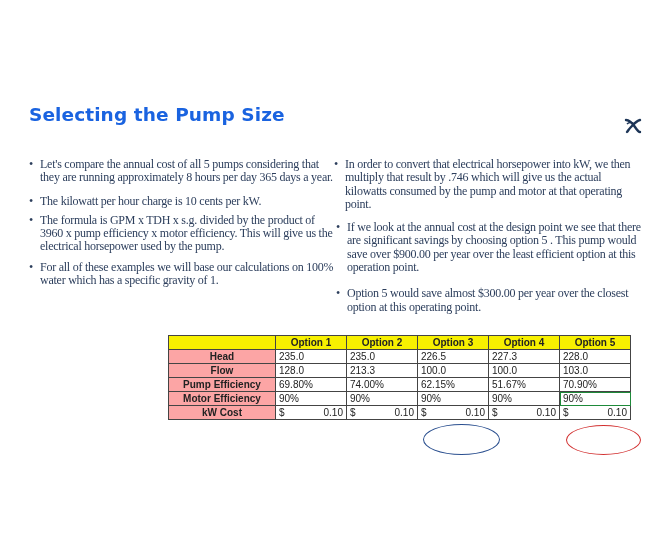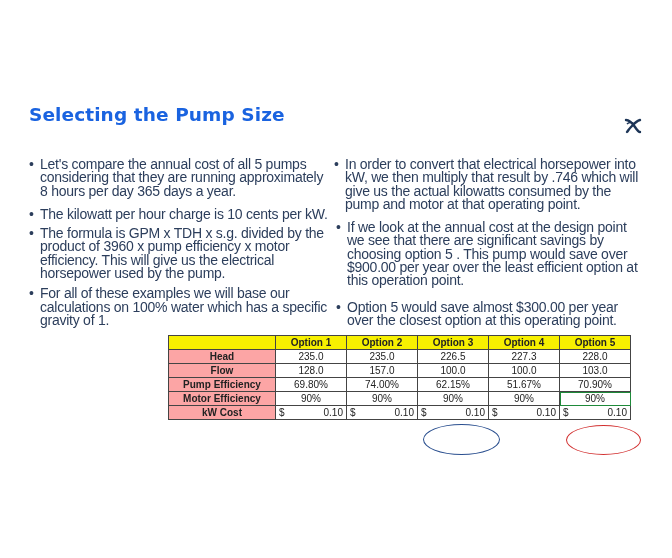--- a/index.html
+++ b/index.html
@@ -11,21 +11,21 @@
     position: absolute; left: 29px; top: 104px;
     font-family: "DejaVu Sans", sans-serif; font-weight: bold;
     font-size: 18.5px; color: #1a63e0; letter-spacing: 0.1px;
   }
   .logo { position: absolute; left: 624px; top: 118px; width: 18px; height: 16px; }
   .col { position: absolute; top: 158px; }
   .col.left { left: 29px; width: 305px; }
   .col.right { left: 334px; width: 310px; }
   .bullet {
     position: relative; padding-left: 11px;
-    font-family: Liberation Sans, sans-serif; font-size: 14px; line-height: 13.3px;
+    font-family: Liberation Serif, serif; font-size: 12px; line-height: 13.3px;
     color: #2c3e5c; letter-spacing: -0.25px;
   }
   .bullet::before { content: "•"; position: absolute; left: 0; top: 0; color: #2c3e5c; }
   .left .b0 { margin-bottom: 10px; }
   .left .b1 { margin-bottom: 6px; }
   .left .b2 { margin-bottom: 7px; }
   .right .b0 { margin-bottom: 10px; }
   .right .b1 { margin-bottom: 13px; }
   .right .bullet.indent { margin-left: 2px; }
 
@@ -37,21 +37,21 @@
   table.data td, table.data th {
     height: 13px; padding: 0 3px; line-height: 13px; border: 1px solid #444;
   }
   table.data th {
     background: #f7f000; font-weight: bold; text-align: center; width: 64px;
   }
   table.data th.corner { width: 100px; }
   table.data td.label {
     background: #fca5a5; font-weight: bold; text-align: center; width: 100px;
   }
-  table.data td.num { text-align: center; width: 64px; background: #fff; }
+  table.data td.num { text-align: left; width: 64px; background: #fff; }
   table.data td.money { background: #fff; width: 64px; }
   .money-inner { display: flex; justify-content: space-between; }
   .money-total { text-align: left; }
   .hl-green { outline: 1px solid #1e8a3a; outline-offset: -1px; }
 
   .ellipse { position: absolute; border-radius: 50%; pointer-events: none; }
   .ellipse.blue { left: 423px; top: 424px; width: 75px; height: 29px; border: 1.3px solid #2a4f8f; }
   .ellipse.red { left: 566px; top: 425px; width: 73px; height: 28px; border: 1.3px solid #d23030; }
 </style>
 </head>
@@ -92,21 +92,21 @@
     <td class="label">Head</td>
     <td class="num">235.0</td>
     <td class="num">235.0</td>
     <td class="num">226.5</td>
     <td class="num">227.3</td>
     <td class="num">228.0</td>
   </tr>
   <tr>
     <td class="label">Flow</td>
     <td class="num">128.0</td>
-    <td class="num">157.0</td>
+    <td class="num">213.3</td>
     <td class="num">100.0</td>
     <td class="num">100.0</td>
     <td class="num">103.0</td>
   </tr>
   <tr>
     <td class="label">Pump Efficiency</td>
     <td class="num">69.80%</td>
     <td class="num">74.00%</td>
     <td class="num">62.15%</td>
     <td class="num">51.67%</td>

